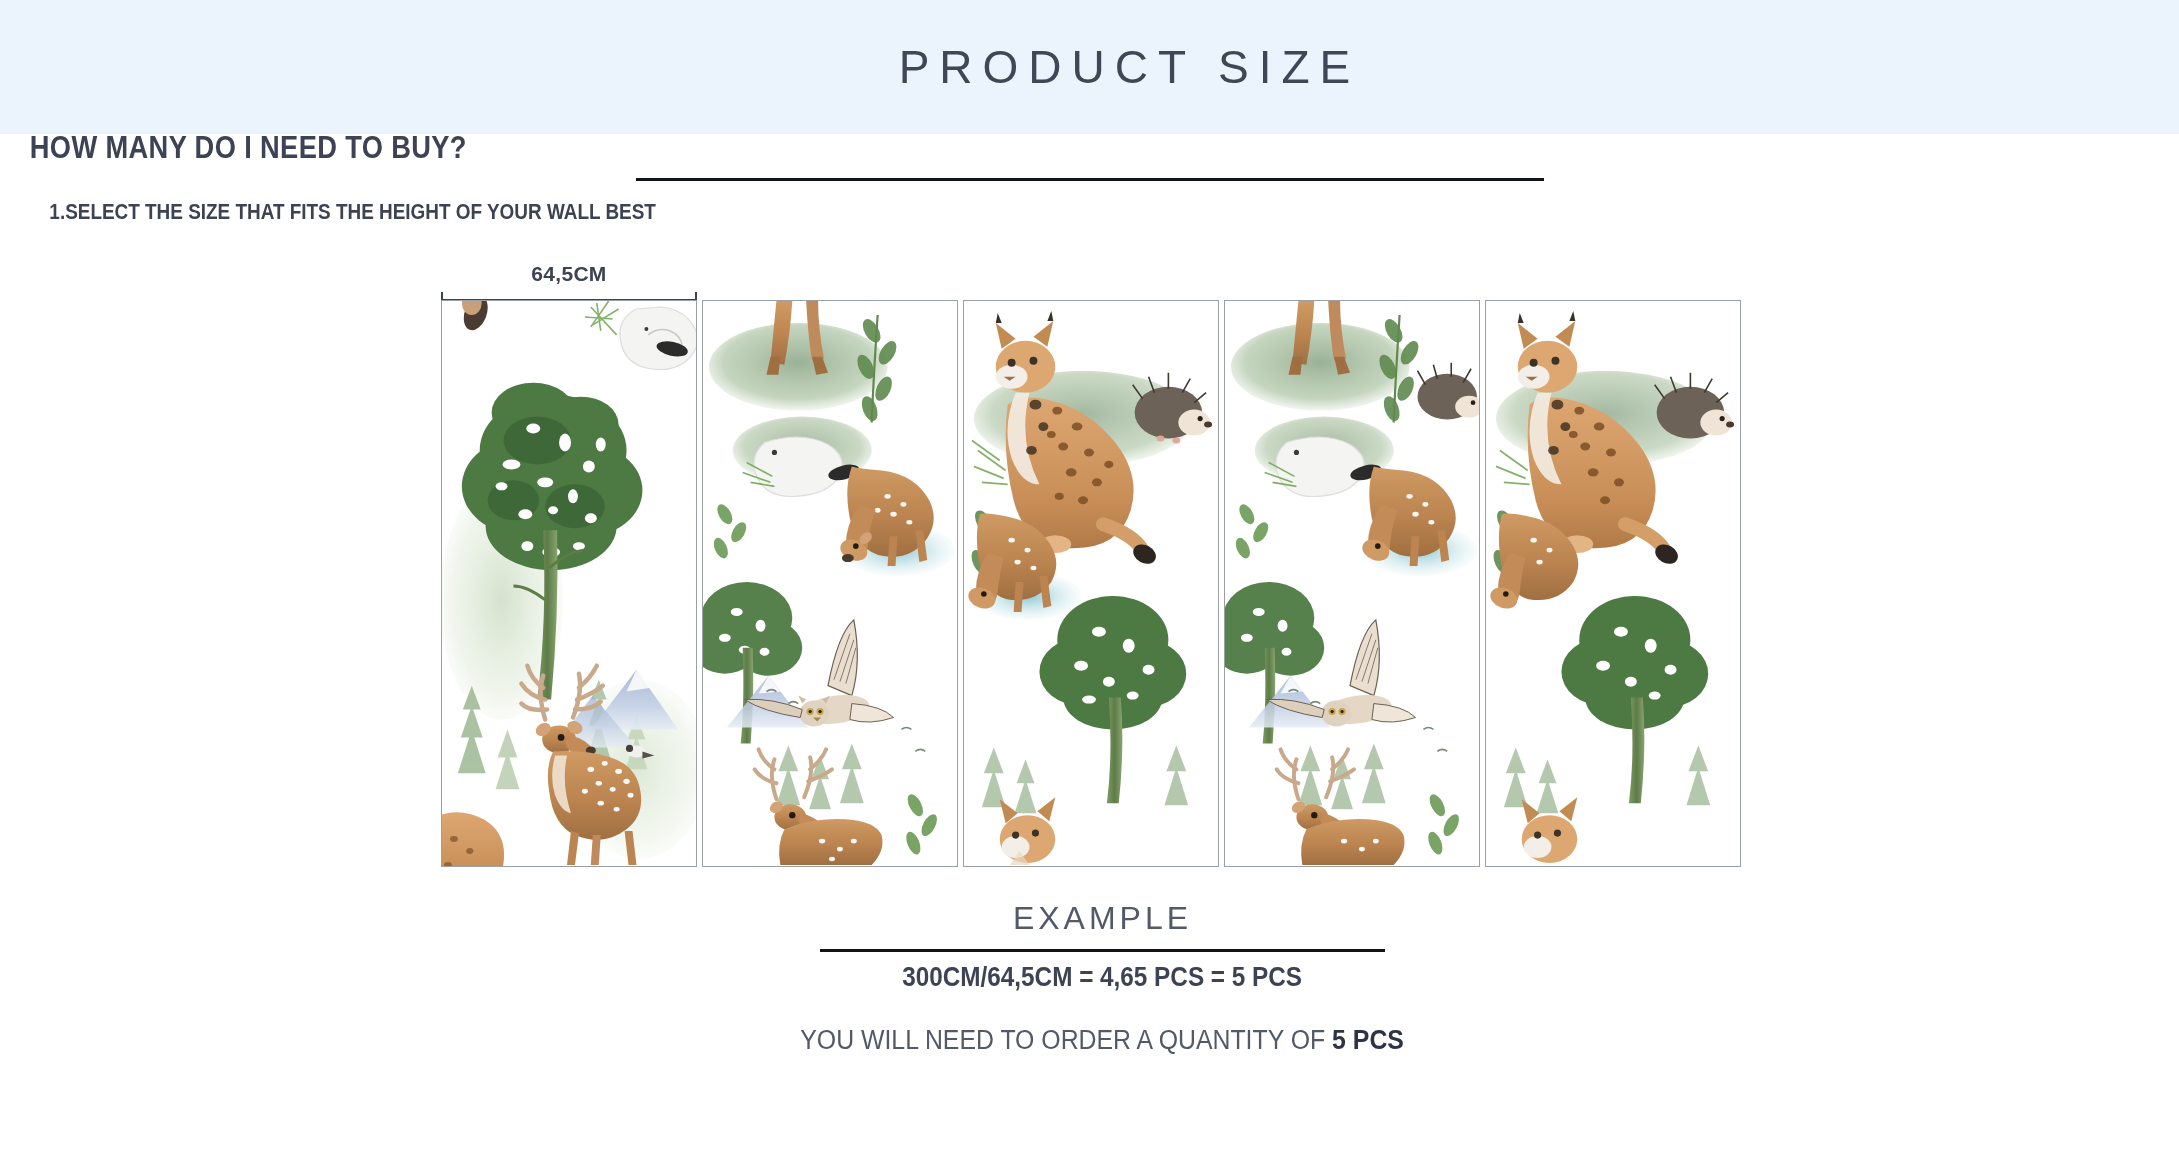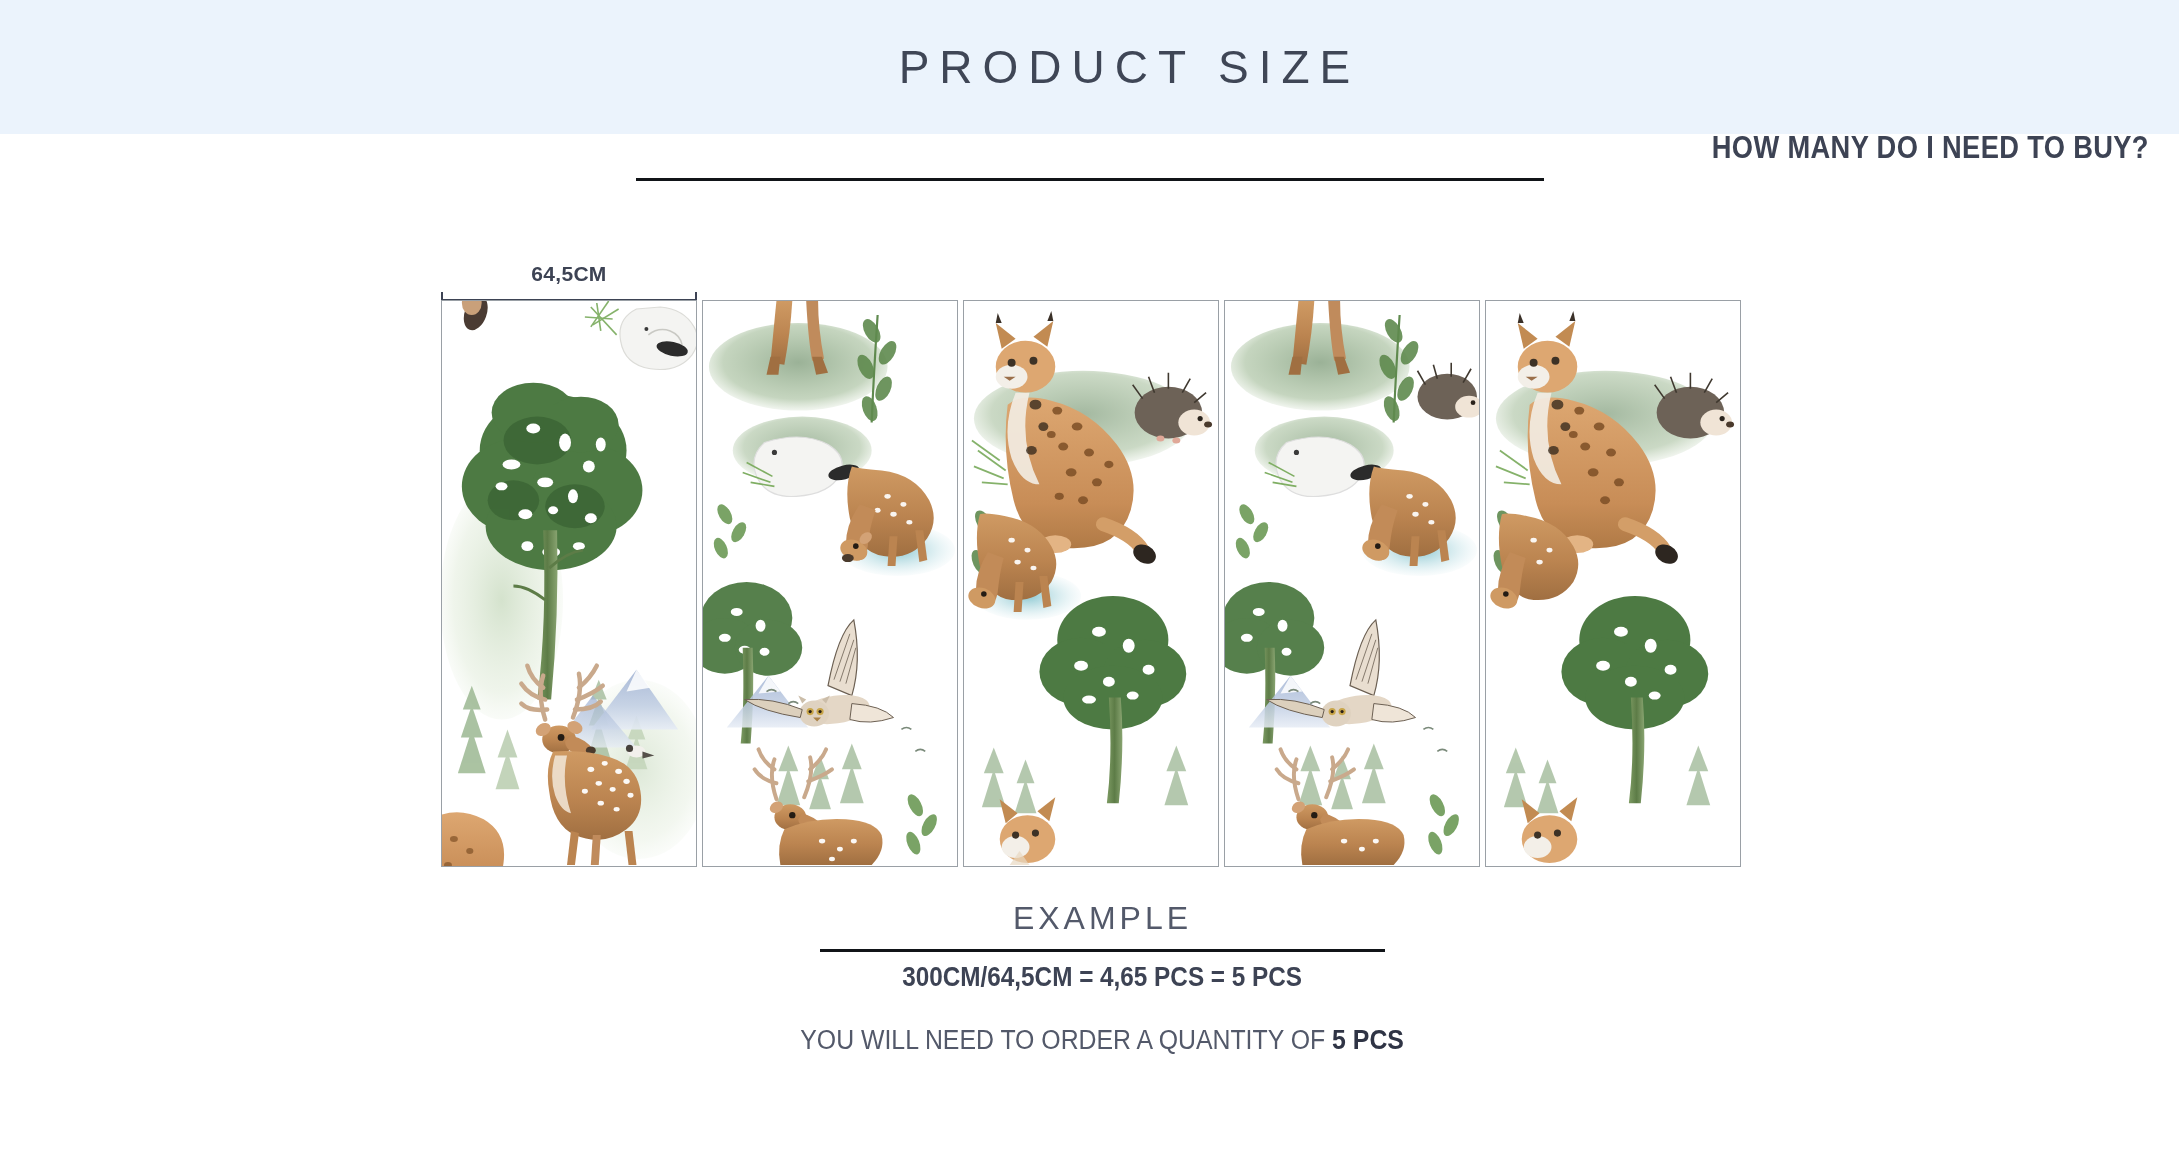--- a/index.html
+++ b/index.html
@@ -17,21 +17,21 @@
     background:#ebf3fc;
     display:flex;align-items:center;justify-content:center;padding-left:40px;
   }
   .page-title{
     font-size:46px;font-weight:300;letter-spacing:10px;
     color:#3f4656;white-space:nowrap;
   }
   
   .instructions{
     position:absolute;left:0;top:130px;width:2179px;
-    text-align:right;
+    text-align:left;
   }
   .section-heading{
     font-size:31px;font-weight:600;letter-spacing:.4px;
     color:#3d4354;transform:scaleX(.88);display:inline-block;
   }
   .rule{
     height:3px;background:#111418;margin:12px auto 0 auto;
   }
   .rule-top{width:908px;}
   .rule-example{width:565px;}
@@ -97,20 +97,23 @@
 
 <div class="header-band">
   <div class="page-title">PRODUCT SIZE</div>
 </div>
 
 <div class="instructions">
   <div>
     <span class="section-heading">HOW MANY DO I NEED TO BUY?</span>
   </div>
   <div class="rule rule-top"></div>
+  <div>
+    <span class="step step-1">1.SELECT THE SIZE THAT FITS THE HEIGHT OF YOUR WALL BEST</span>
+  </div>
 </div>
 
 <div class="measure-wrap">
   <div class="measure-label">64,5CM</div>
   <div class="measure-bar">
     <div class="line"></div>
     <div class="tick l"></div>
     <div class="tick r"></div>
   </div>
 </div>

